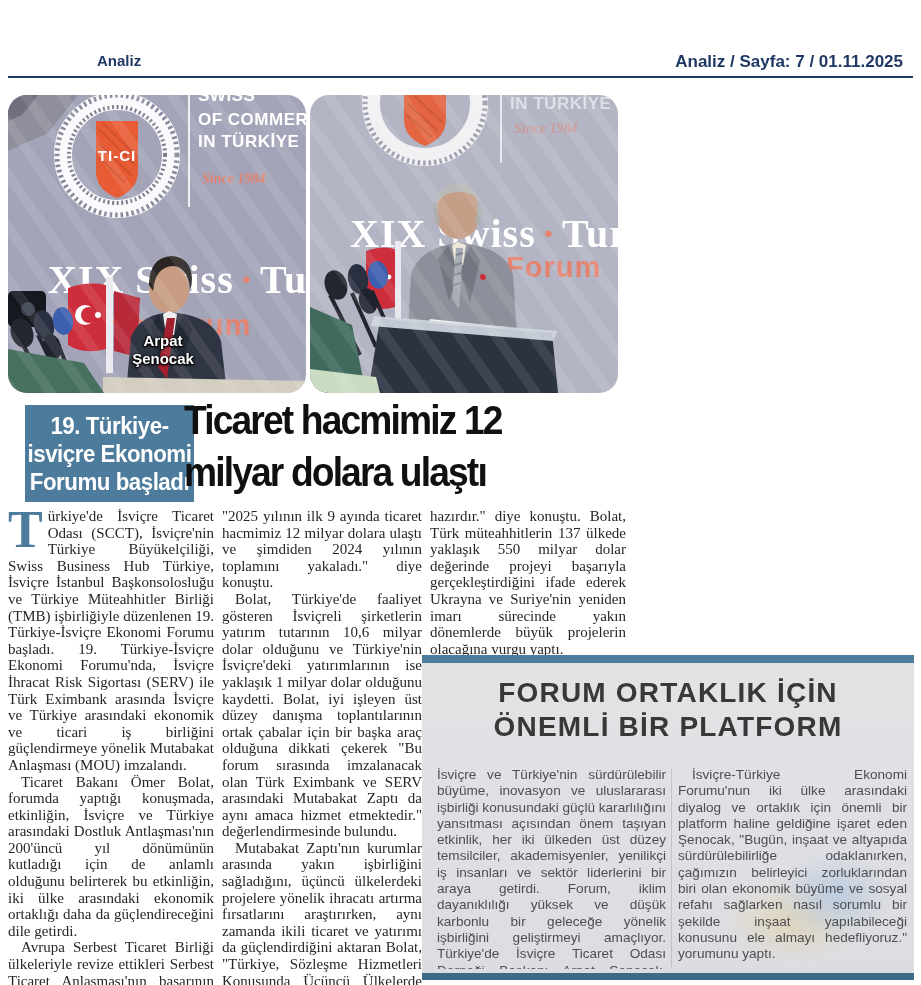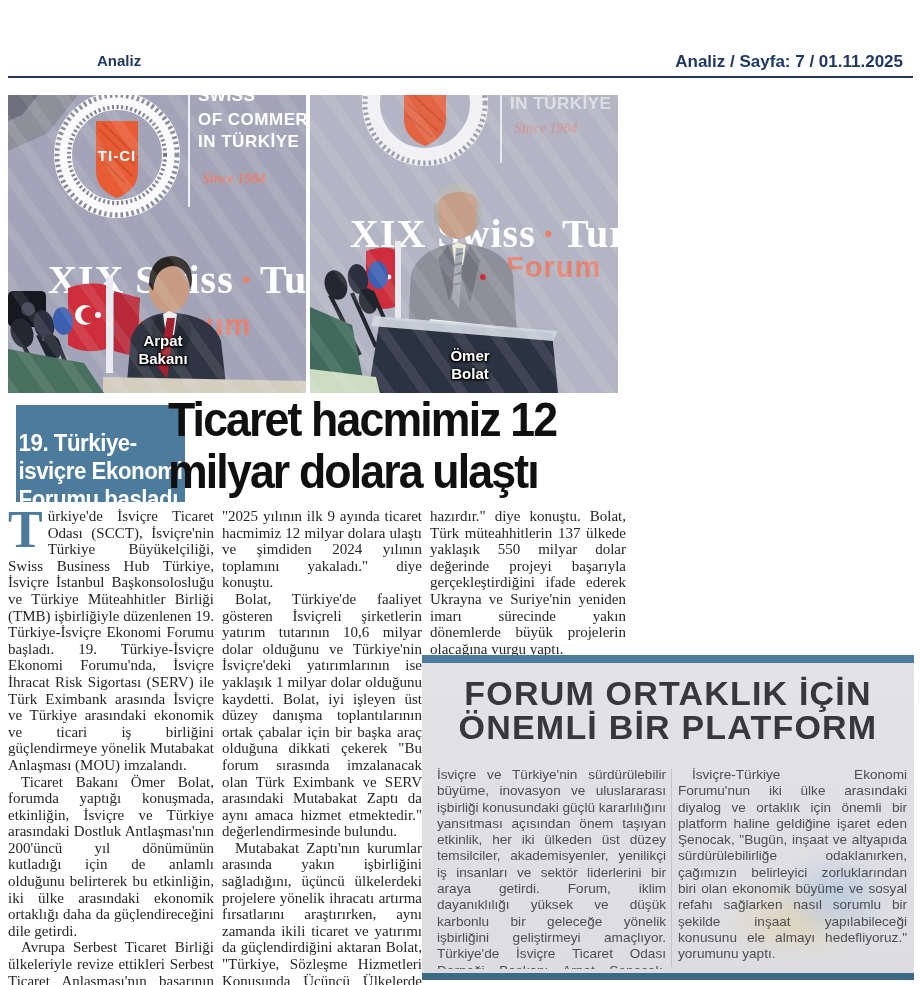--- a/index.html
+++ b/index.html
@@ -13,59 +13,59 @@
   html,body{background:#ffffff;}
   body{font-family:"Liberation Sans",sans-serif;}
   #page{position:relative;width:921px;height:985px;margin:5px auto;background:#fff;overflow:hidden;}
 
   
   .hdr-left{position:absolute;left:97px;top:47px;font-size:15px;font-weight:700;color:var(--navy);}
   .hdr-right{position:absolute;right:18px;top:47px;font-size:17px;font-weight:700;color:var(--navy);}
   .hdr-rule{position:absolute;left:8px;top:71px;width:905px;height:2px;background:var(--navy);}
 
   
-  figure.photo{position:absolute;top:90px;overflow:hidden;}
+  figure.photo{position:absolute;top:90px;overflow:hidden;border-radius:19px;}
   figure.photo svg{display:block;}
   #photoL{left:8px;width:298px;height:298px;background:var(--photo-bg-left);}
   #photoR{left:310px;width:308px;height:298px;background:var(--photo-bg-right);}
   figure.photo::after{content:"";position:absolute;inset:0;
     background:repeating-linear-gradient(55deg,rgba(255,255,255,.09) 0 10px,rgba(255,255,255,0) 10px 30px);
     pointer-events:none;}
   .caption{position:absolute;text-align:center;color:#fff;font-weight:700;font-size:15px;line-height:18px;
     text-shadow:0 0 3px #000,1px 1px 2px #000,-1px 1px 2px #000;z-index:5;}
   #photoL .caption{left:95px;top:237px;width:120px;}
   #photoR .caption{left:100px;top:252px;width:120px;}
 
   
-  .kicker{position:absolute;left:16px;top:400px;width:169px;height:97px;background:var(--accent);
-    color:#fff;text-align:left;font-weight:700;font-size:23px;line-height:28px;
-    letter-spacing:-.5px;padding-top:24px;transform-origin:left top;}
+  .kicker{position:absolute;left:25px;top:400px;width:169px;height:97px;background:var(--accent);
+    color:#fff;text-align:center;font-weight:700;font-size:23px;line-height:28px;
+    letter-spacing:-.5px;padding-top:7px;transform-origin:left top;}
   .kicker div{transform:scaleX(.97);transform-origin:center;}
 
   
-  .headline{position:absolute;left:168px;top:389px;width:470px;color:var(--headline-ink);
-    font-weight:700;font-size:48px;line-height:52px;letter-spacing:-2px;}
+  .headline{position:absolute;left:184px;top:389px;width:470px;color:var(--headline-ink);
+    font-weight:700;font-size:40px;line-height:52px;letter-spacing:-2px;}
   .headline div{transform:scaleX(.93);transform-origin:left center;white-space:nowrap;}
 
   
   .col{position:absolute;top:503px;text-align:justify;color:var(--body-ink);
     font-family:"Liberation Serif",serif;font-size:15px;line-height:16.6px;overflow:hidden;}
   #col1{left:8px;width:206px;height:482px;}
   #col2{left:222px;width:200px;height:482px;}
   #col3{left:430px;width:196px;height:147px;}
   .col p{margin:0;}
   .col p.ind{text-indent:13px;}
   .dropcap{float:left;font-size:52px;line-height:40px;font-weight:700;color:var(--accent);
     padding:2px 5px 0 0;font-family:"Liberation Serif",serif;}
 
   
   aside.sbox{position:absolute;left:422px;top:650px;width:492px;height:325px;
     background:linear-gradient(180deg,#e3e3e6,#dddde1);
     border-top:8px solid var(--accent);border-bottom:7px solid var(--accent-dark);overflow:hidden;}
-  .sbox-title{margin-top:13px;text-align:center;font-weight:700;font-size:34px;line-height:34px;
+  .sbox-title{margin-top:13px;text-align:center;font-weight:700;font-size:28px;line-height:34px;
     letter-spacing:1.2px;color:#38383a;}
   .sb-col{position:absolute;top:104px;width:229px;height:202px;text-align:justify;
     color:var(--sidebar-ink);font-size:13.6px;line-height:16.3px;overflow:hidden;}
   #sbcol1{left:15px;}
   #sbcol2{left:256px;}
   .sb-col p{margin:0;}
   .sb-col p.ind{text-indent:14px;}
   .sb-divider{position:absolute;left:249px;top:106px;width:1px;height:198px;background:rgba(0,0,0,.12);}
   .watermark{position:absolute;right:20px;bottom:2px;width:190px;height:130px;pointer-events:none;opacity:.35;filter:blur(6px);}
   .wm-y{position:absolute;right:30px;bottom:10px;width:140px;height:80px;border-radius:50%;
@@ -144,21 +144,21 @@
         <path d="M176,219 L165,242 L174,268 L184,234 Z" fill="#242a35"></path>
         <path d="M155,219 L161,216 L169,219 L166,240 L158,240 Z" fill="#efefef"></path>
         <path d="M159,223 L167,223 L159,284 L150,272 Z" fill="#a3212e"></path>
       </g>
 
       <path d="M95,282 L298,286 L298,298 L95,298 Z" fill="#d4cec0"></path>
       <path d="M0,254 L76,268 L96,298 L0,298 Z" fill="#47705f"></path>
     </svg>
     <figcaption class="caption">
       <div>Arpat</div>
-      <div>Bakanı</div>
+      <div>Şenocak</div>
     </figcaption>
   </figure>
 
   <figure class="photo" id="photoR">
     <svg viewBox="0 0 308 298" width="308" height="298">
 
       <g opacity=".9">
         <circle cx="115" cy="8" r="54" fill="none" stroke="#ffffff" stroke-width="18" opacity=".9"></circle>
         <circle cx="115" cy="8" r="60" fill="none" stroke="#73738c" stroke-width="5" stroke-dasharray="2.5 3" opacity=".7"></circle>
         <path d="M94,-26 L136,-26 L136,24 Q136,43 115,51 Q94,43 94,24 Z" fill="var(--orange)"></path>
@@ -202,24 +202,20 @@
       </g>
 
       <g>
         <path d="M120,224 L196,232 L190,242 L118,234 Z" fill="#f3f3ee"></path>
         <path d="M70,224 L242,238 L248,298 L58,298 Z" fill="#2b3240"></path>
         <path d="M64,221 L248,236 L243,246 L61,231 Z" fill="#cfd6de" opacity=".92"></path>
         <path d="M0,212 L42,230 L56,298 L0,298 Z" fill="#3f6a5c"></path>
         <path d="M0,274 L66,282 L70,298 L0,298 Z" fill="#cbdcc3"></path>
       </g>
     </svg>
-    <figcaption class="caption">
-      <div>Ömer</div>
-      <div>Bolat</div>
-    </figcaption>
   </figure>
 
   <div class="kicker">
     <div>19. Türkiye-</div>
     <div>isviçre Ekonomi</div>
     <div>Forumu başladı</div>
   </div>
 
   <h1 class="headline">
     <div>Ticaret hacmimiz 12</div>

